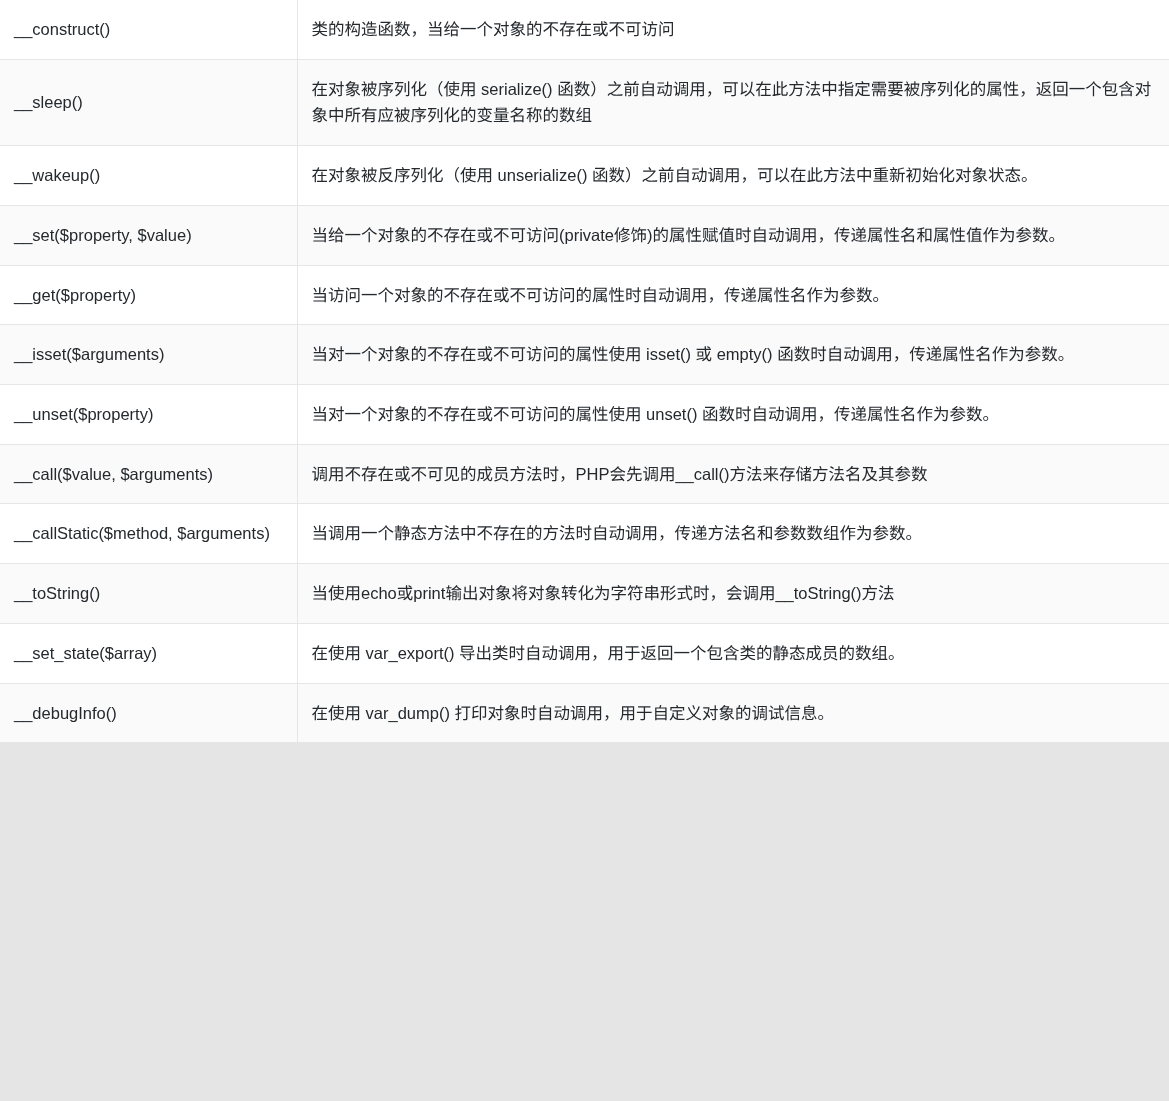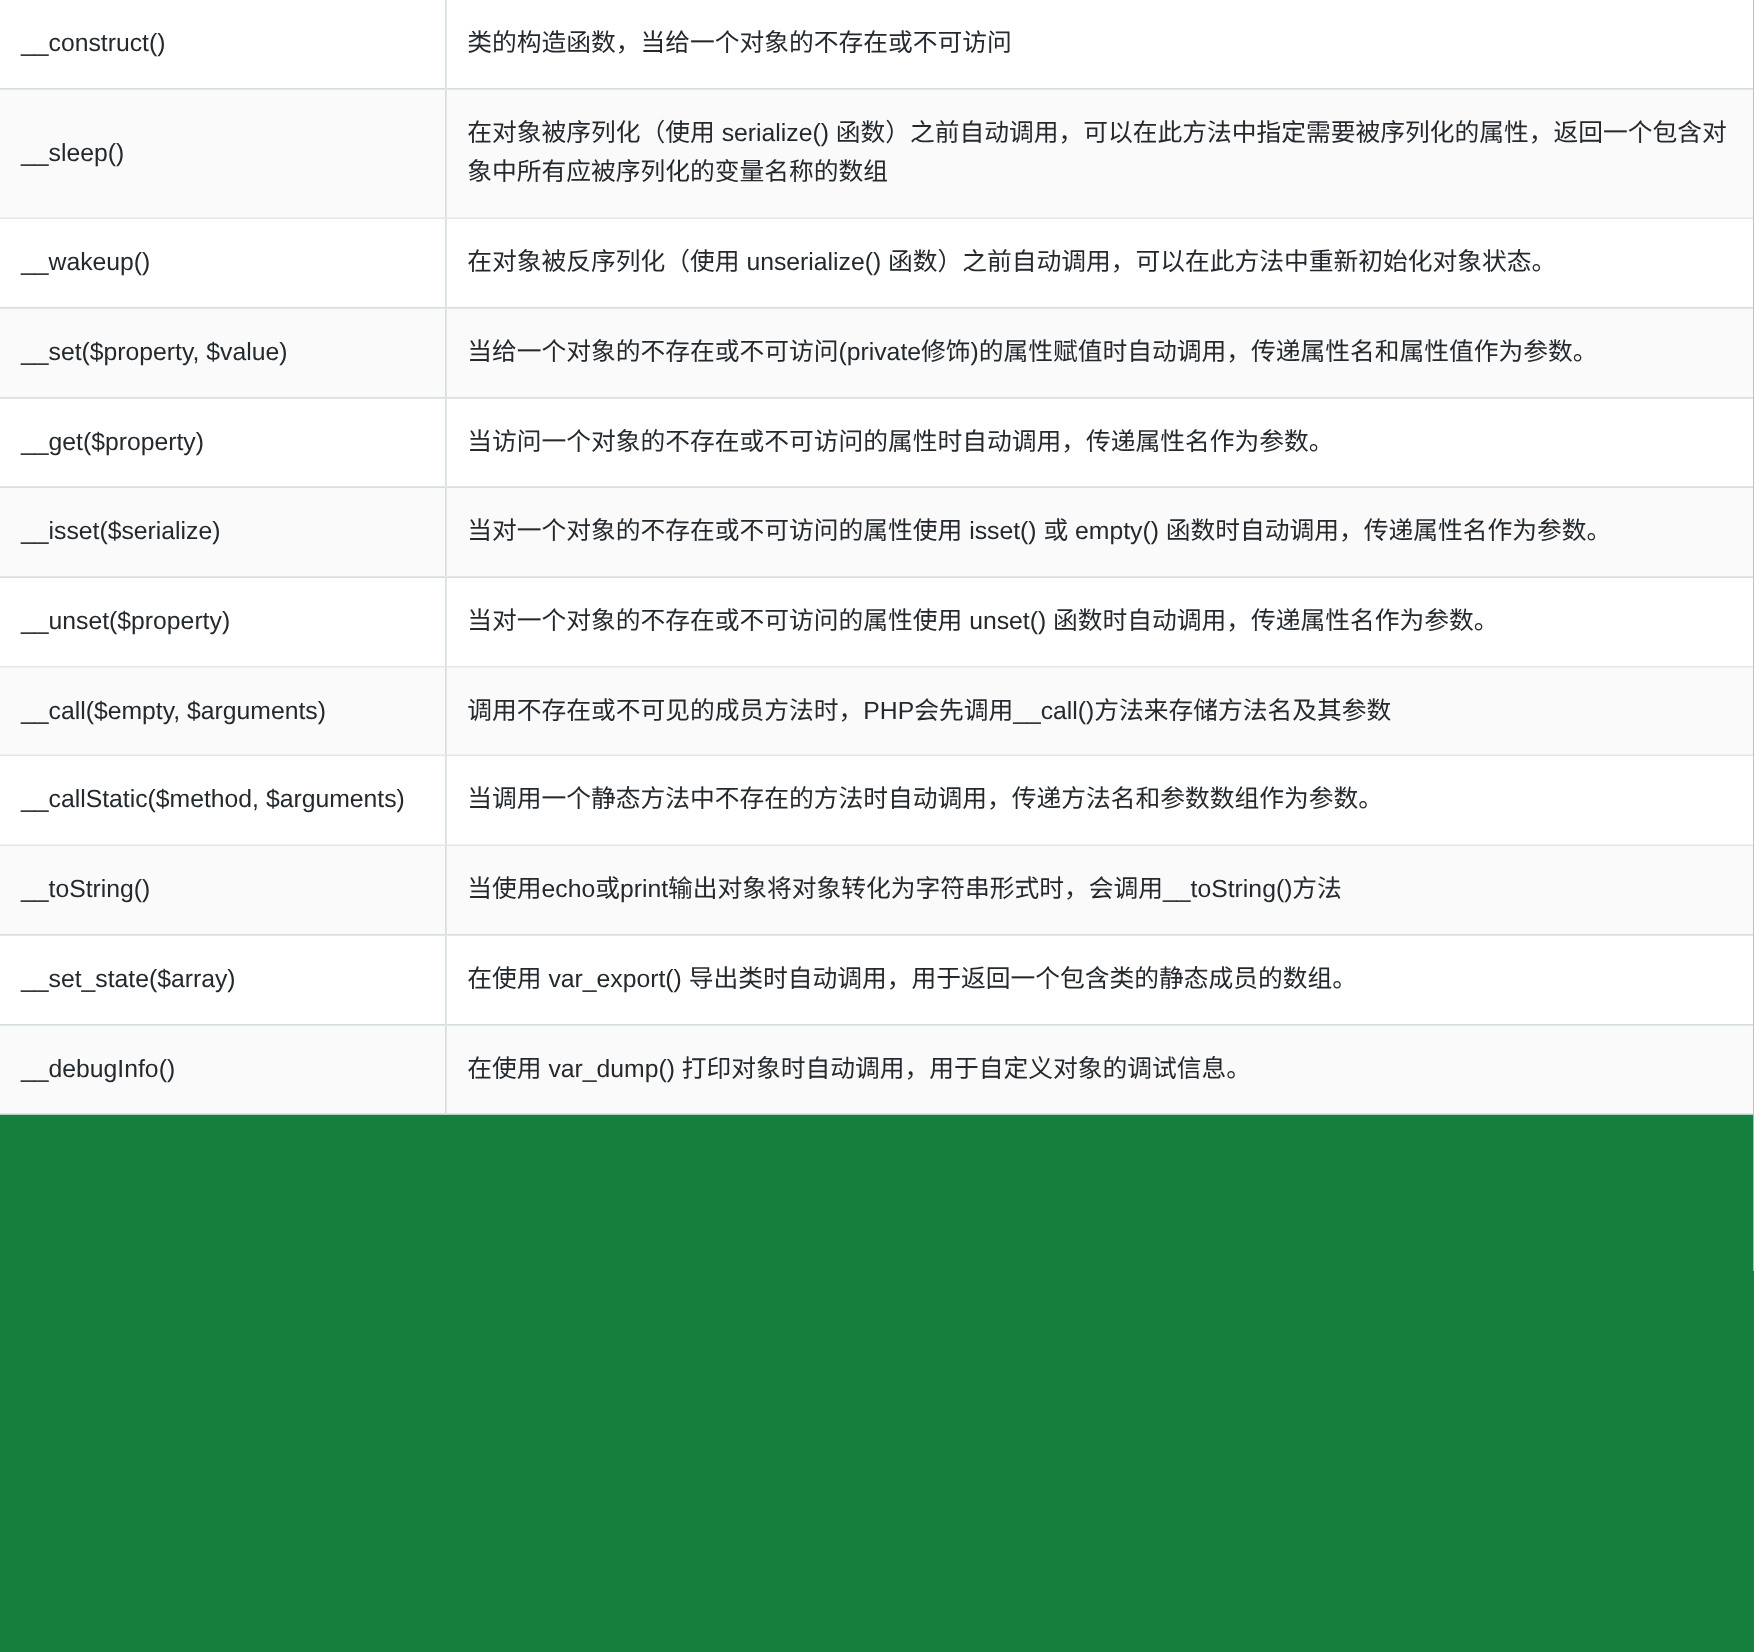--- a/index.html
+++ b/index.html
@@ -9,21 +9,21 @@
   }
   body {
     width: 1169px;
     font-family: "Liberation Sans", "DejaVu Sans", sans-serif;
     color: #24292e;
     -webkit-font-smoothing: antialiased;
   }
   .page {
     width: 1169px;
     min-height: 1101px;
-    background: #15803d;
+    background: #e5e5e5;
     overflow: hidden;
     position: relative;
   }
   table.magic-methods {
     border-collapse: collapse;
     width: 1169px;
     table-layout: fixed;
     font-size: 16.5px;
   }
   table.magic-methods col.c-name { width: 297px; }
@@ -83,29 +83,29 @@
       </tr>
       <tr>
         <td class="name-cell">__set($property, $value)</td>
         <td class="desc-cell">当给一个对象的不存在或不可访问(private修饰)的属性赋值时自动调用，传递属性名和属性值作为参数。</td>
       </tr>
       <tr>
         <td class="name-cell">__get($property)</td>
         <td class="desc-cell">当访问一个对象的不存在或不可访问的属性时自动调用，传递属性名作为参数。</td>
       </tr>
       <tr>
-        <td class="name-cell">__isset($serialize)</td>
+        <td class="name-cell">__isset($arguments)</td>
         <td class="desc-cell">当对一个对象的不存在或不可访问的属性使用 isset() 或 empty() 函数时自动调用，传递属性名作为参数。</td>
       </tr>
       <tr>
         <td class="name-cell">__unset($property)</td>
         <td class="desc-cell">当对一个对象的不存在或不可访问的属性使用 unset() 函数时自动调用，传递属性名作为参数。</td>
       </tr>
       <tr>
-        <td class="name-cell">__call($empty, $arguments)</td>
+        <td class="name-cell">__call($value, $arguments)</td>
         <td class="desc-cell">调用不存在或不可见的成员方法时，PHP会先调用__call()方法来存储方法名及其参数</td>
       </tr>
       <tr>
         <td class="name-cell">__callStatic($method, $arguments)</td>
         <td class="desc-cell">当调用一个静态方法中不存在的方法时自动调用，传递方法名和参数数组作为参数。</td>
       </tr>
       <tr>
         <td class="name-cell">__toString()</td>
         <td class="desc-cell">当使用echo或print输出对象将对象转化为字符串形式时，会调用__toString()方法</td>
       </tr>

